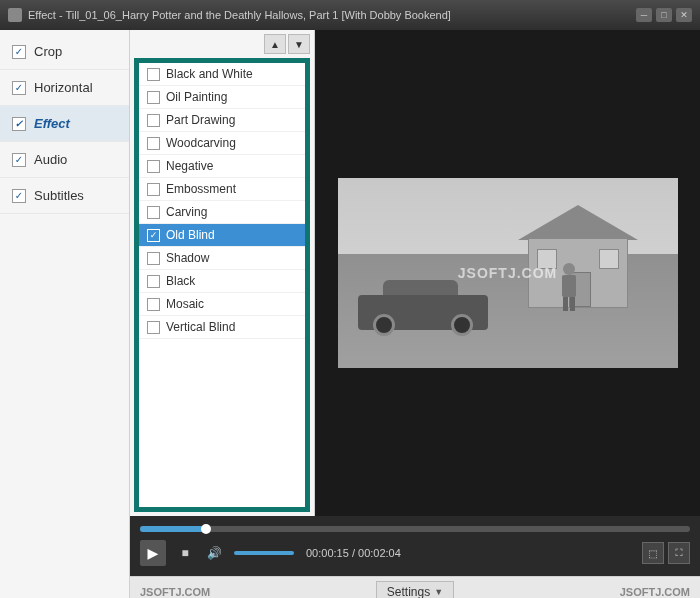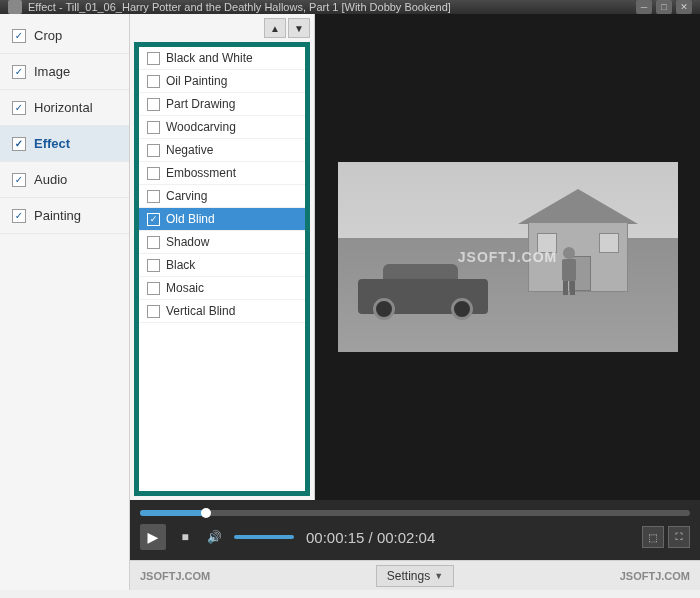--- a/index.html
+++ b/index.html
@@ -8,21 +8,21 @@
       height: 598px;
       background: #f0f0f0;
       font-family: Arial, sans-serif;
       font-size: 13px;
       overflow: hidden;
       color: #333;
     }
 
     
     .title-bar {
-      height: 14px;
+      height: 30px;
       background: linear-gradient(to bottom, #4a4a4a, #2e2e2e);
       display: flex;
       align-items: center;
       padding: 0 8px;
       color: #ccc;
       font-size: 11px;
       gap: 6px;
     }
     .title-bar-icon {
       width: 14px; height: 14px;
@@ -59,20 +59,21 @@
       align-items: center;
       padding: 10px 12px;
       cursor: pointer;
       gap: 8px;
       border-bottom: 1px solid #e8e8e8;
     }
     .sidebar-item.active {
       background: #e0e8f0;
       font-weight: bold;
       color: #1a5a9a;
+      font-style: italic;
     }
     .sidebar-checkbox {
       width: 14px; height: 14px;
       border: 1px solid #999;
       background: white;
       display: flex; align-items: center; justify-content: center;
       flex-shrink: 0;
     }
     .sidebar-checkbox.checked::after {
       content: '✓';
@@ -368,21 +369,21 @@
       cursor: pointer;
       color: white;
       font-size: 14px;
     }
     .volume-slider {
       width: 60px; height: 4px;
       background: #4a9fd4;
       border-radius: 2px;
     }
     .time-display {
-      font-size: 15px;
+      font-size: 11px;
       color: #ccc;
       margin-left: 4px;
     }
     .spacer { flex: 1; }
     .right-ctrl-btns {
       display: flex; gap: 4px;
     }
     .square-btn {
       width: 22px; height: 22px;
       background: #444;
@@ -437,37 +438,33 @@
 
 <div class="main-layout">
 
   <div class="sidebar">
     <div class="sidebar-item">
       <div class="sidebar-checkbox checked"></div>
       <span class="sidebar-label">Crop</span>
     </div>
     <div class="sidebar-item">
       <div class="sidebar-checkbox checked"></div>
-      <span class="sidebar-label">Image</span>
-    </div>
-    <div class="sidebar-item">
-      <div class="sidebar-checkbox checked"></div>
       <span class="sidebar-label">Horizontal</span>
     </div>
     <div class="sidebar-item active">
       <div class="sidebar-checkbox checked"></div>
       <span class="sidebar-label">Effect</span>
     </div>
     <div class="sidebar-item">
       <div class="sidebar-checkbox checked"></div>
       <span class="sidebar-label">Audio</span>
     </div>
     <div class="sidebar-item">
       <div class="sidebar-checkbox checked"></div>
-      <span class="sidebar-label">Painting</span>
+      <span class="sidebar-label">Subtitles</span>
     </div>
   </div>
 
   <div class="content-area">
 
     <div class="top-section">
 
       <div class="effect-panel">
         <div class="effect-panel-header">
           <div class="panel-arrow-btn">▲</div>

